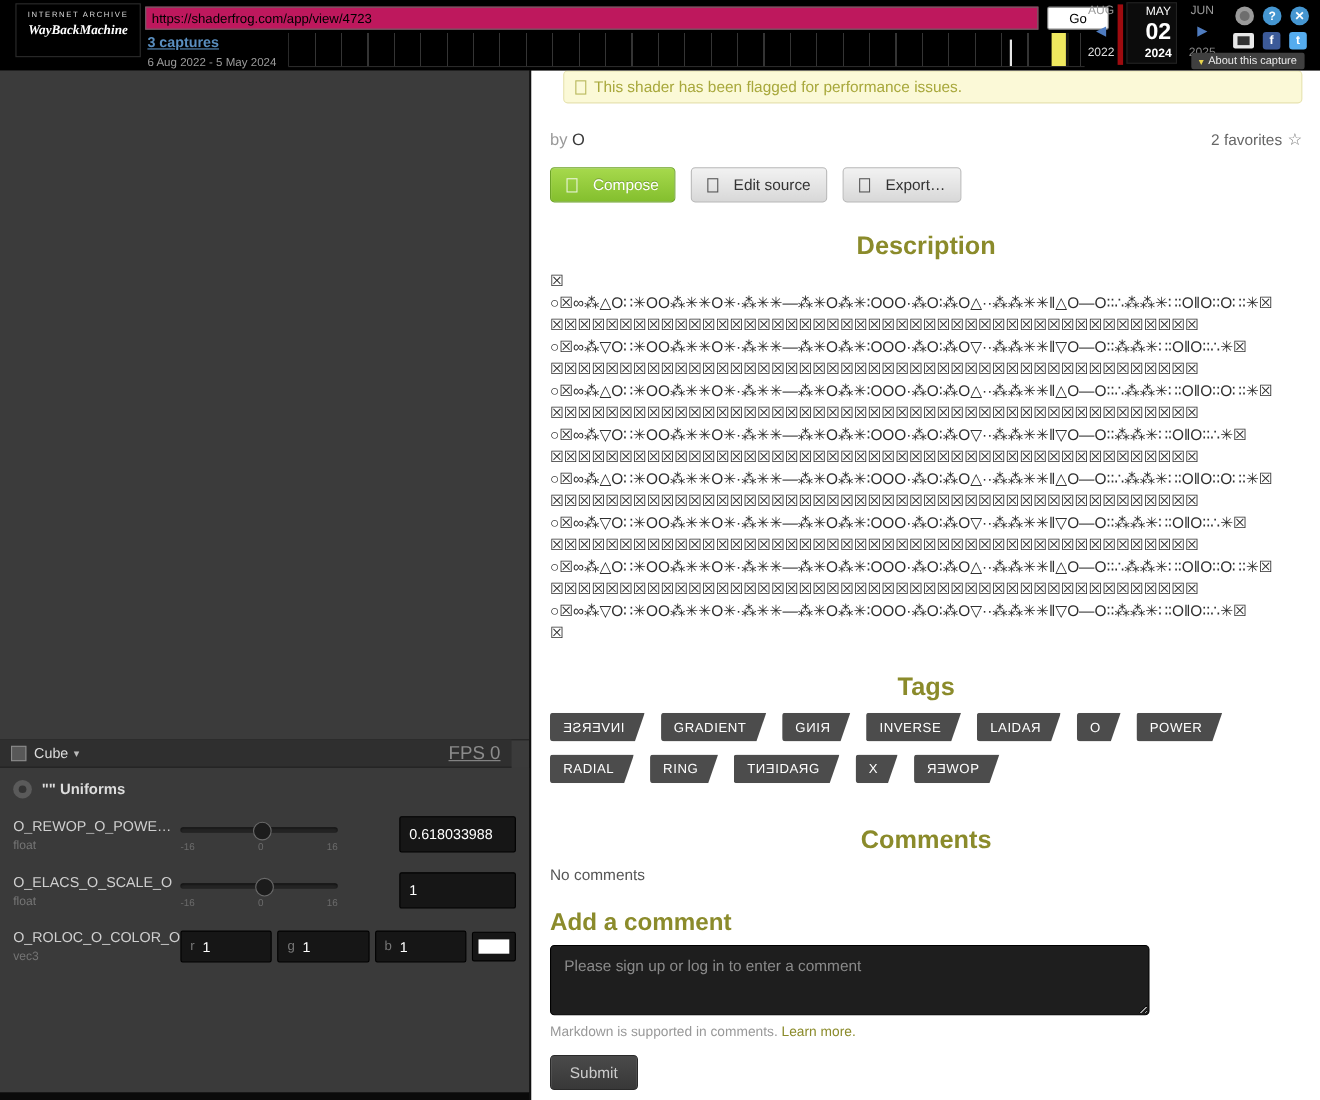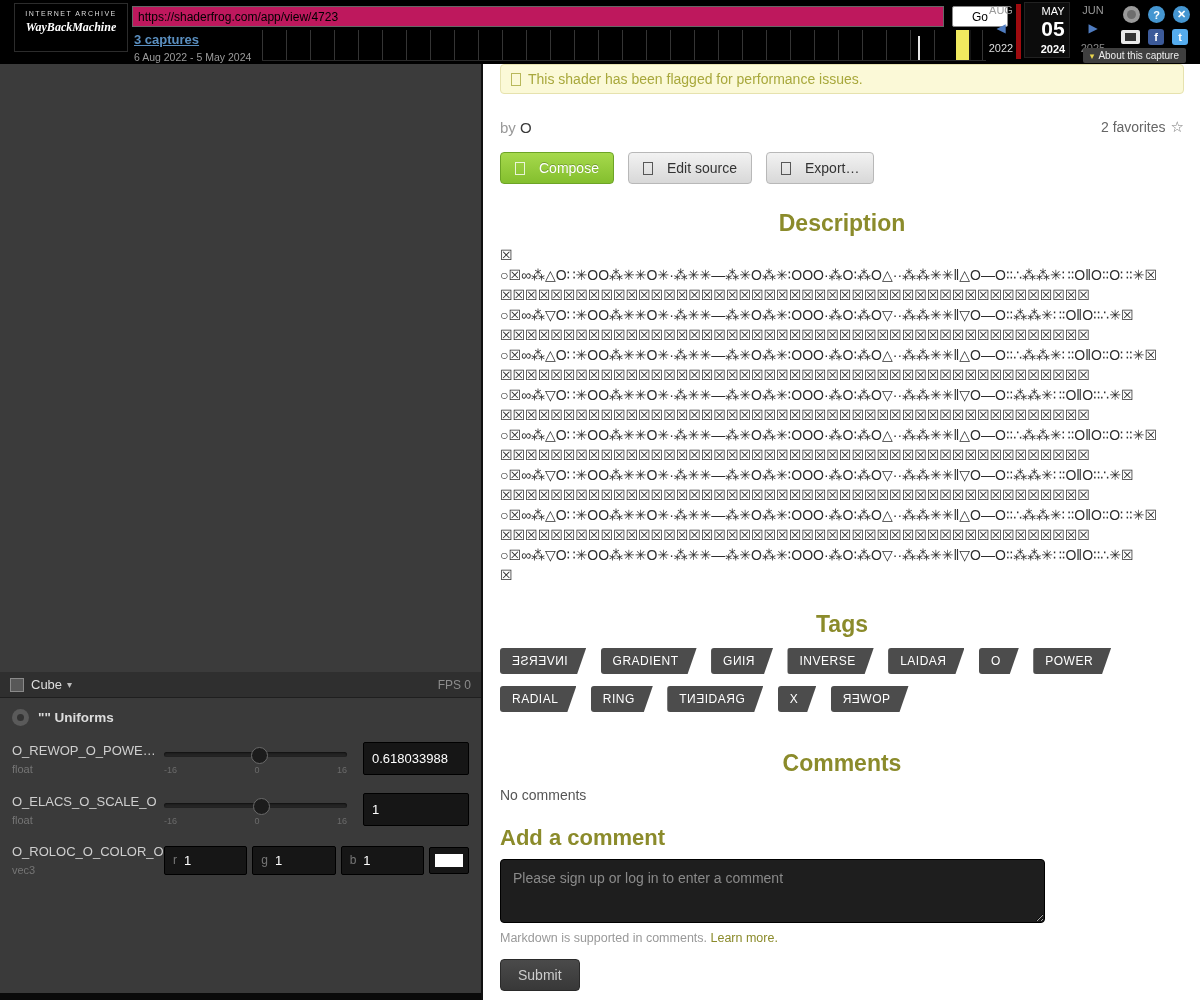--- a/index.html
+++ b/index.html
@@ -61,58 +61,58 @@
   .wb-about{position:absolute;right:14px;top:48px;background:#3f3f3f;color:#ececec;font-size:10px;
             padding:2px 7px;border-radius:2px;display:flex;align-items:center;gap:4px;z-index:5;cursor:pointer;}
   .wb-about-caret{color:#e8d44d;font-size:9px;}
 
   
   .left-panel{position:absolute;left:0;top:64px;width:481px;bottom:0;background:#3b3b3b;
               border-right:2px solid #101010;}
   .left-panel::after{content:"";position:absolute;left:0;right:0;bottom:0;height:7px;background:#0a0a0a;}
   .canvas{position:absolute;left:0;top:0;right:0;height:608px;background:#3b3b3b;
           border-bottom:1px solid #242424;cursor:grab;}
-  .model-bar{position:absolute;left:0;right:0;top:608px;height:26px;background:#2f2f2f;
+  .model-bar{position:absolute;left:0;right:16px;top:608px;height:26px;background:#2f2f2f;
              border-bottom:1px solid #1f1f1f;display:flex;align-items:center;padding:0 10px;box-sizing:border-box;}
   .cube-ico{width:12px;height:12px;background:#585858;border:1px solid #8a8a8a;margin-right:7px;}
   .model-label{color:#ddd;font-size:13px;cursor:pointer;}
   .caret{color:#bbb;font-size:10px;margin-left:5px;}
-  .fps{margin-left:auto;color:#8c8c8c;font-size:12px;}
+  .fps{margin-left:auto;color:#8c8c8c;font-size:17px;text-decoration:underline;}
   .uniforms{position:absolute;left:0;right:0;top:634px;bottom:7px;background:#3a3a3a;}
   .uni-head{display:flex;align-items:center;padding:11px 12px 6px 12px;}
   .gear{width:17px;height:17px;border-radius:50%;background:#5a5a5a;position:relative;cursor:pointer;}
   .gear::after{content:"";position:absolute;inset:5px;border-radius:50%;background:#333;}
   .uni-title{color:#ddd;font-size:13.5px;font-weight:bold;margin-left:9px;}
   .uni-row{display:flex;align-items:center;padding:10px 12px 8px 12px;}
   .uni-meta{width:152px;flex:none;}
   .uni-name{font-size:13px;color:#cfcfcf;white-space:nowrap;overflow:hidden;text-overflow:ellipsis;}
   .uni-type{font-size:11px;color:#757575;margin-top:5px;}
   .uni-slider{flex:1;position:relative;height:32px;margin-right:16px;cursor:pointer;}
   .track{position:absolute;left:0;right:0;top:9px;height:5px;background:#242424;border-radius:3px;
          box-shadow:inset 0 1px 2px rgba(0,0,0,.6);}
   .handle{position:absolute;top:4px;width:15px;height:15px;border-radius:50%;background:#1c1c1c;
           border:1px solid #6a6a6a;}
   .ticks{position:absolute;left:0;right:0;bottom:0;display:flex;justify-content:space-between;
          font-size:9px;color:#6b6b6b;}
   .uni-value{width:88px;flex:none;background:#161616;border:1px solid #000;border-radius:2px;
-             color:#fff;font-size:13px;padding:8px 8px;cursor:text;}
+             color:#fff;font-size:13px;padding:8px 8px;cursor:text;margin-left:40px;}
   .rgb{flex:1;display:flex;gap:5px;align-items:center;}
   .rgb-box{flex:1;background:#161616;border:1px solid #000;border-radius:2px;padding:6px 8px;
            display:flex;align-items:center;cursor:text;}
   .rgb-l{color:#777;font-size:12px;margin-right:7px;}
   .rgb-v{color:#fff;font-size:13px;}
   .swatch-box{width:40px;flex:none;background:#161616;border:1px solid #000;border-radius:2px;
               height:27px;display:flex;align-items:center;justify-content:center;cursor:pointer;box-sizing:border-box;}
   .swatch{width:28px;height:13px;background:#ffffff;}
 
   
   .main{position:absolute;left:483px;top:64px;right:0;bottom:0;background:#fff;
         padding:0 16px 0 17px;box-sizing:border-box;overflow:hidden;}
   .warning{background:#fbf9d7;border:1px solid #e6e2ae;border-radius:4px;color:#a8a83c;
-           font-size:14px;padding:6px 10px;display:flex;align-items:center;gap:7px;}
+           font-size:14px;padding:6px 10px;display:flex;align-items:center;gap:7px;margin-left:12px;}
   .tofu{display:inline-block;width:8px;height:11px;border:1px solid currentColor;opacity:.8;flex:none;}
   .byline-row{display:flex;justify-content:space-between;align-items:center;margin-top:24px;}
   .byline{font-size:15px;color:#999;}
   .author{color:#3a3a3a;text-decoration:none;cursor:pointer;}
   .favs{font-size:14px;color:#666;display:flex;align-items:center;gap:5px;}
   .star{color:#777;font-size:15px;}
   .btnrow{display:flex;gap:14px;margin-top:16px;}
   .btn{display:flex;align-items:center;gap:14px;font-size:14px;padding:7px 14px;border-radius:4px;
        cursor:pointer;font-family:"Liberation Sans",sans-serif;
        background:linear-gradient(#f2f2f2,#d8d8d8);border:1px solid #b8b8b8;color:#333;}
@@ -173,21 +173,21 @@
     <div class="wb-red-marker"></div>
 
     <div class="wb-nav">
       <div class="wb-col">
         <div class="wb-month">AUG</div>
         <div class="wb-arrow">◀</div>
         <div class="wb-year prev">2022</div>
       </div>
       <div class="wb-col wb-col-cur">
         <div class="wb-month cur">MAY</div>
-        <div class="wb-day">05</div>
+        <div class="wb-day">02</div>
         <div class="wb-year cur">2024</div>
       </div>
       <div class="wb-col">
         <div class="wb-month">JUN</div>
         <div class="wb-arrow">▶</div>
         <div class="wb-year">2025</div>
       </div>
     </div>
 
     <div class="wb-icons-top">

